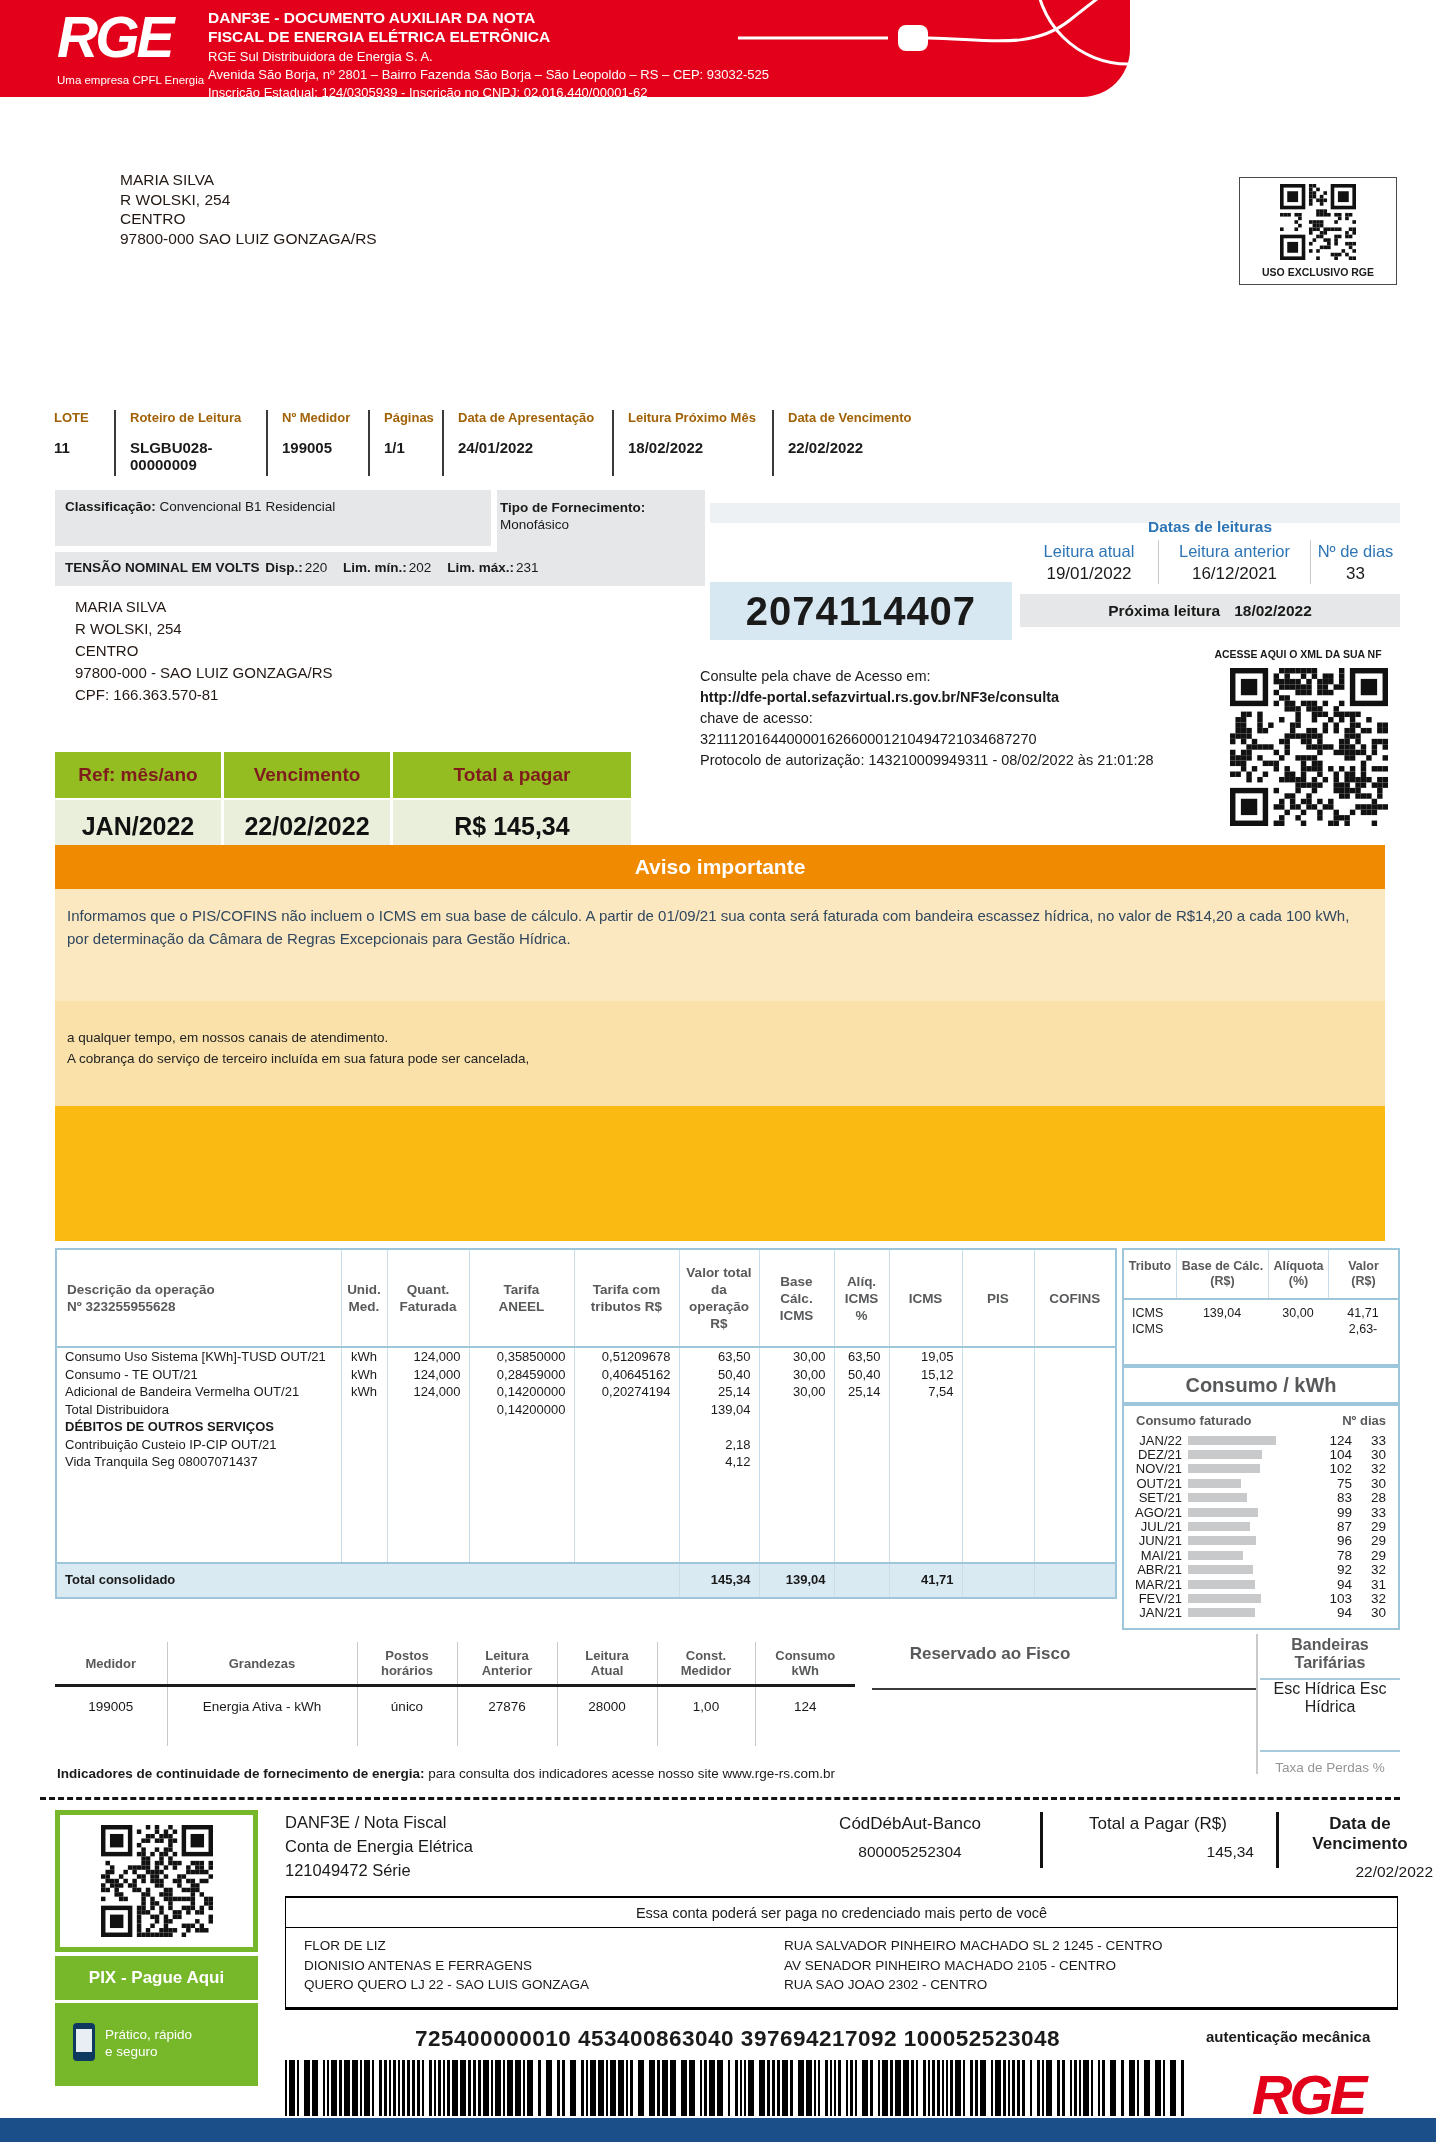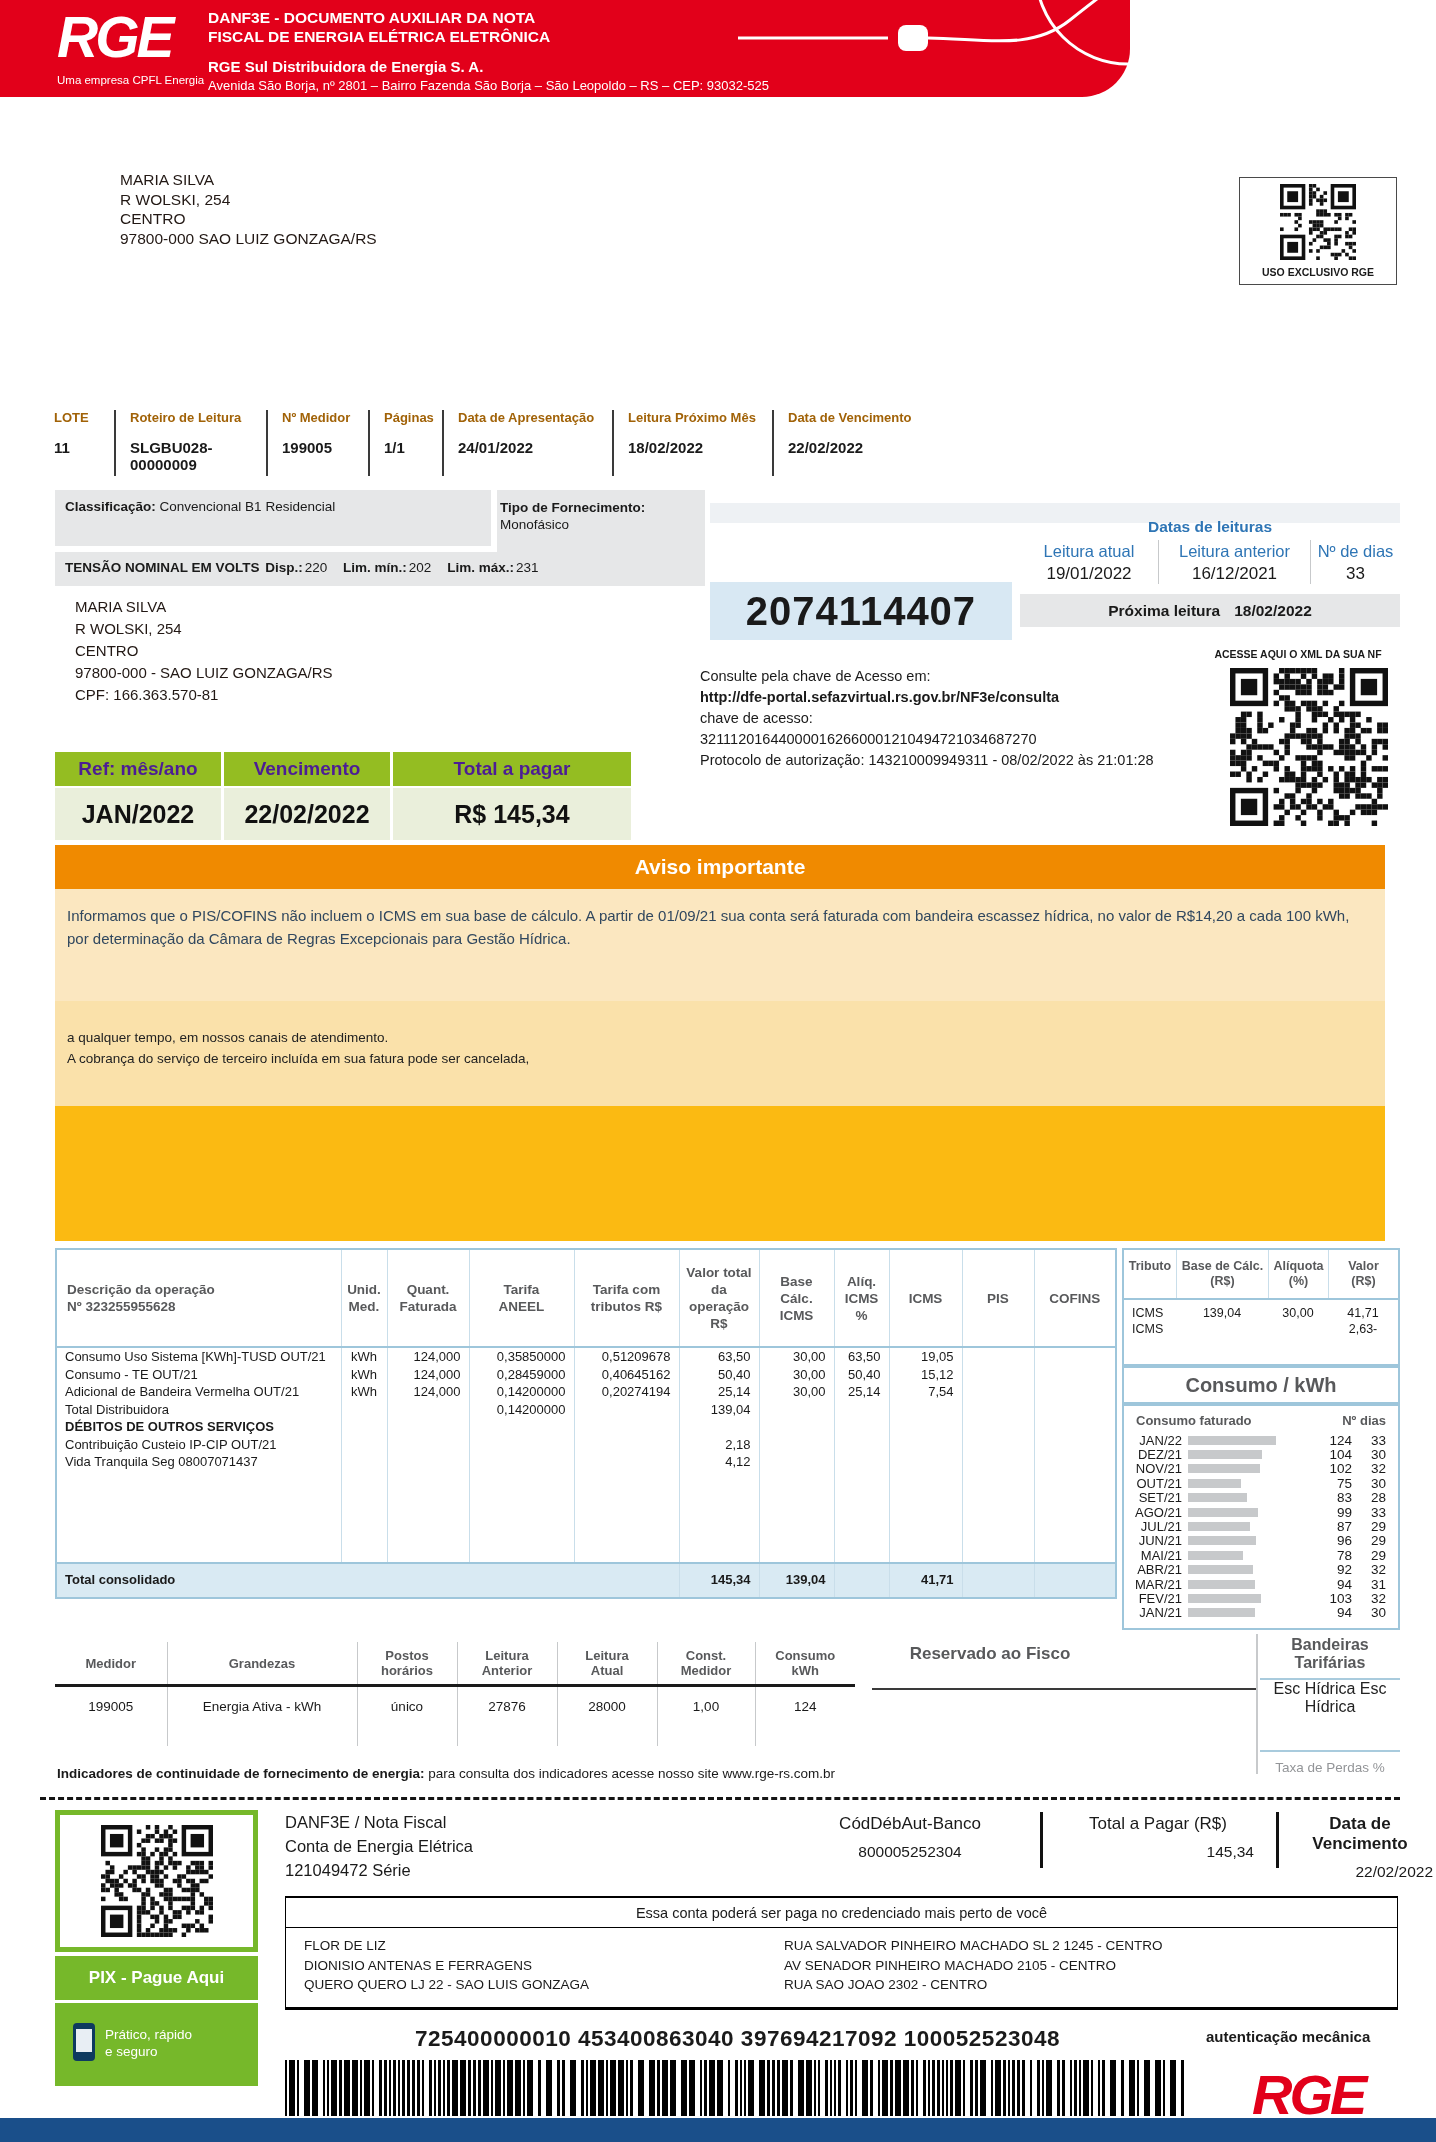--- a/index.html
+++ b/index.html
@@ -13,21 +13,21 @@
   body{font-family:"Liberation Sans","DejaVu Sans",sans-serif;background:#fff;color:#1a1a1a}
   #page{position:relative;width:1436px;height:2142px;background:#fff;overflow:hidden}
   .abs{position:absolute}
 
   
   .red-header{left:0;top:0;width:1130px;height:97px;background:var(--brand_red);border-radius:0 0 48px 0}
   .logo-txt{left:57px;top:2px;color:#fff;font-size:57px;font-weight:bold;font-style:italic;letter-spacing:-3px;line-height:70px}
   .logo-tag{left:57px;top:74px;color:#fff;font-size:11.5px}
   .hdr-text{left:208px;top:9px;width:600px;color:#fff}
   .hdr-text .t{font-weight:bold;font-size:15.5px;line-height:18.5px}
-  .hdr-text .c{font-weight:bold;font-size:15px;margin-top:12px}
+  .hdr-text .c{font-weight:normal;font-size:13px;margin-top:3px}
   .hdr-text .a{font-size:13px;margin-top:3px}
   .plug-svg{left:730px;top:0;width:400px;height:97px}
 
   
   .customer-block{left:120px;top:170px;font-size:15.5px;line-height:19.5px;color:#221814}
   .uso-box{left:1239px;top:177px;width:158px;height:108px;border:1px solid #4a4a4a;text-align:center}
   .uso-box .qr-wrap{margin:6px auto 0}
   .uso-label{font-size:10.5px;font-weight:bold;margin-top:2px}
 
   
@@ -60,21 +60,21 @@
 
   .xml-label{left:1196px;top:648px;width:204px;text-align:center;font-size:10.5px;font-weight:bold}
   .qr-xml{left:1230px;top:668px}
 
   .nf-block{left:700px;top:666px;width:495px;font-size:14.5px;line-height:21px}
   .nf-block .b{font-weight:bold}
 
   
   .summary{left:55px;top:752px}
   .sum-row{display:flex;gap:3px}
-  .sum-h{background:var(--green);color:#4c1d95;font-weight:bold;font-size:19px;height:34px;display:flex;align-items:center;justify-content:center}
+  .sum-h{background:var(--green);color:#7f1d1d;font-weight:bold;font-size:19px;height:46px;display:flex;align-items:center;justify-content:center}
   .sum-v{background:var(--green_light);color:#111;font-weight:bold;font-size:25px;height:52px;display:flex;align-items:center;justify-content:center;margin-top:2px}
 
   
   .aviso-title{left:55px;top:845px;width:1330px;height:44px;background:var(--orange);color:#fff;font-weight:bold;font-size:21px;text-align:center;line-height:44px}
   .aviso-b1{left:55px;top:889px;width:1330px;height:112px;background:var(--cream1);padding:16px 18px 0 12px;font-size:15px;line-height:22.5px;color:#30475e}
   .aviso-b2{left:55px;top:1001px;width:1330px;height:105px;background:var(--cream2);padding:26px 18px 0 12px;font-size:13.5px;line-height:21px;color:#222}
   .aviso-b3{left:55px;top:1106px;width:1330px;height:135px;background:var(--amber)}
 
   
   #ops-table{left:55px;top:1248px;width:1062px;border:2px solid var(--tbl_border)}

